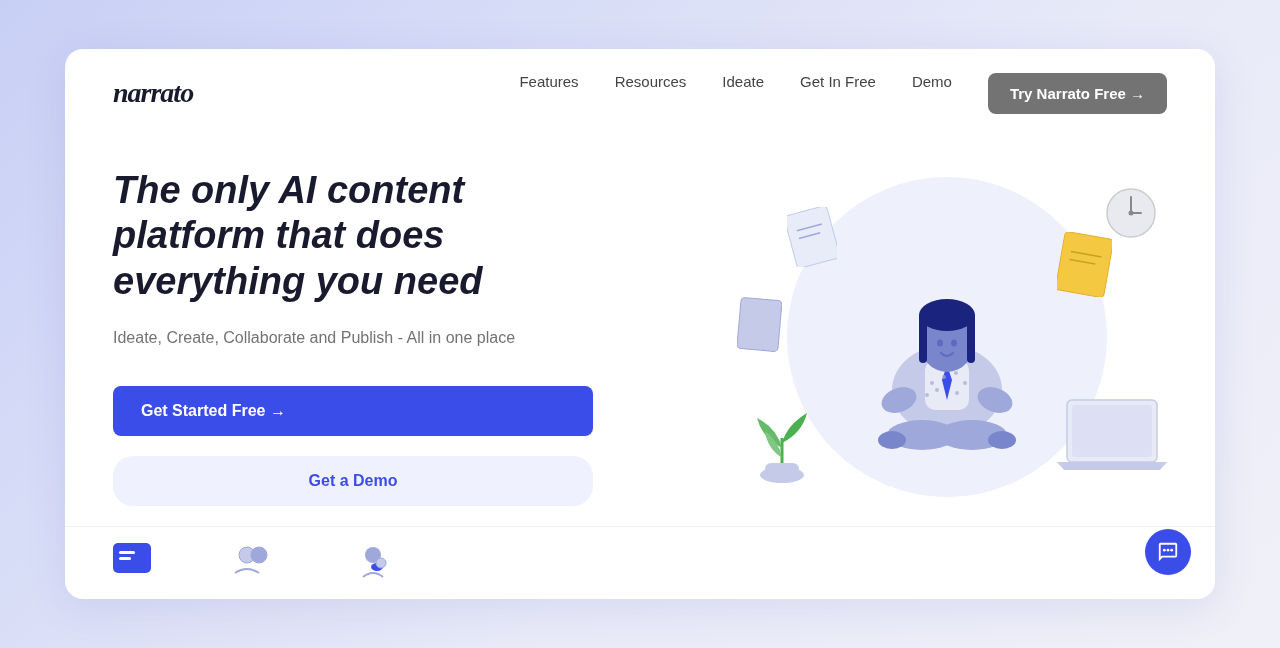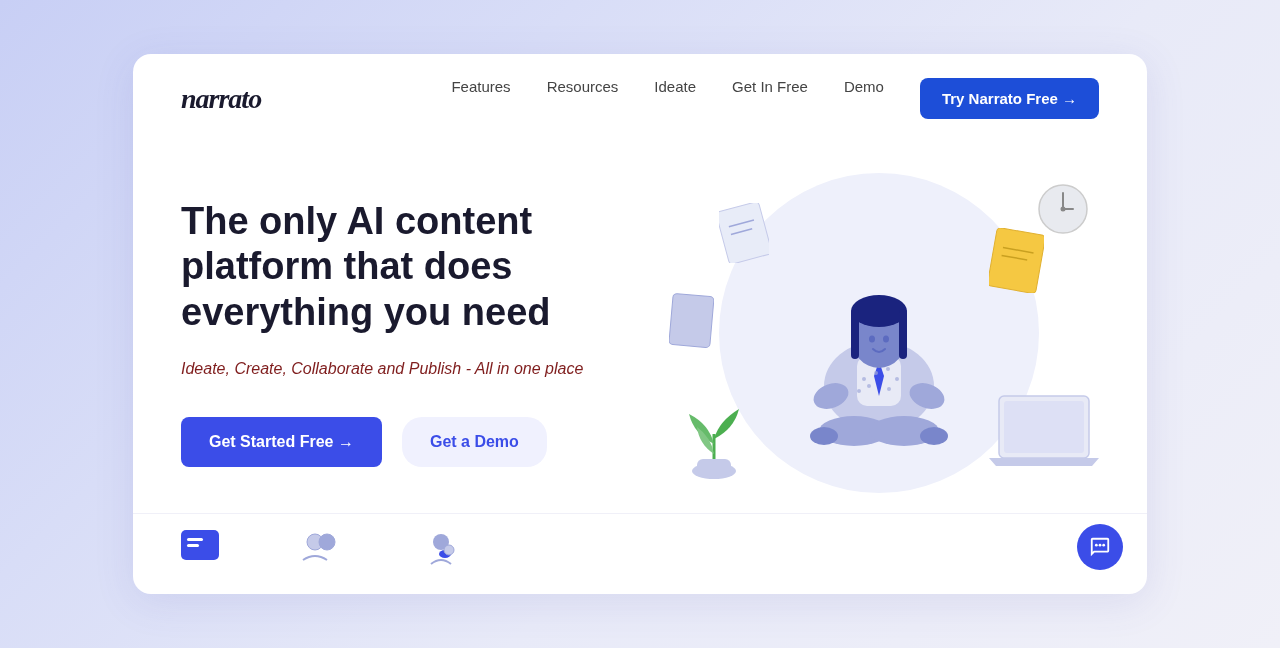--- a/index.html
+++ b/index.html
@@ -12,21 +12,21 @@
       min-height: 100vh;
       font-family: -apple-system, BlinkMacSystemFont, 'Segoe UI', sans-serif;
       width: 1280px;
       height: 648px;
       overflow: hidden;
     }
 
     .main-card {
       background: #ffffff;
       border-radius: 18px;
-      width: 1014px;
+      width: 1150px;
       min-height: 540px;
       box-shadow: 0 8px 40px rgba(80, 80, 180, 0.12);
       overflow: hidden;
       position: relative;
     }
 
     
     .header {
       display: flex;
       align-items: center;
@@ -52,21 +52,21 @@
 
     .nav-link {
       color: #444;
       font-size: 15px;
       text-decoration: none;
       cursor: pointer;
       font-weight: 400;
     }
 
     .btn-try {
-      background: #1d4ed8;
+      background: #737373;
       color: #fff;
       border: none;
       padding: 12px 22px;
       border-radius: 8px;
       font-size: 15px;
       font-weight: 600;
       cursor: pointer;
       display: flex;
       align-items: center;
       gap: 6px;
@@ -83,33 +83,34 @@
     .hero-left {
       max-width: 480px;
     }
 
     .hero-title {
       font-size: 38px;
       font-weight: 800;
       color: #1a1a2e;
       line-height: 1.2;
       margin-bottom: 20px;
+      font-style: italic;
     }
 
     .hero-subtitle {
       font-size: 16px;
-      color: #7f1d1d;
+      color: #737373;
       line-height: 1.6;
       margin-bottom: 36px;
-      font-style: italic;
     }
 
     .hero-buttons {
       display: flex;
       gap: 20px;
+      flex-direction: column;
     }
 
     .btn-primary {
       background: #3b4de8;
       color: #fff;
       border: none;
       padding: 16px 28px;
       border-radius: 8px;
       font-size: 16px;
       font-weight: 600;

